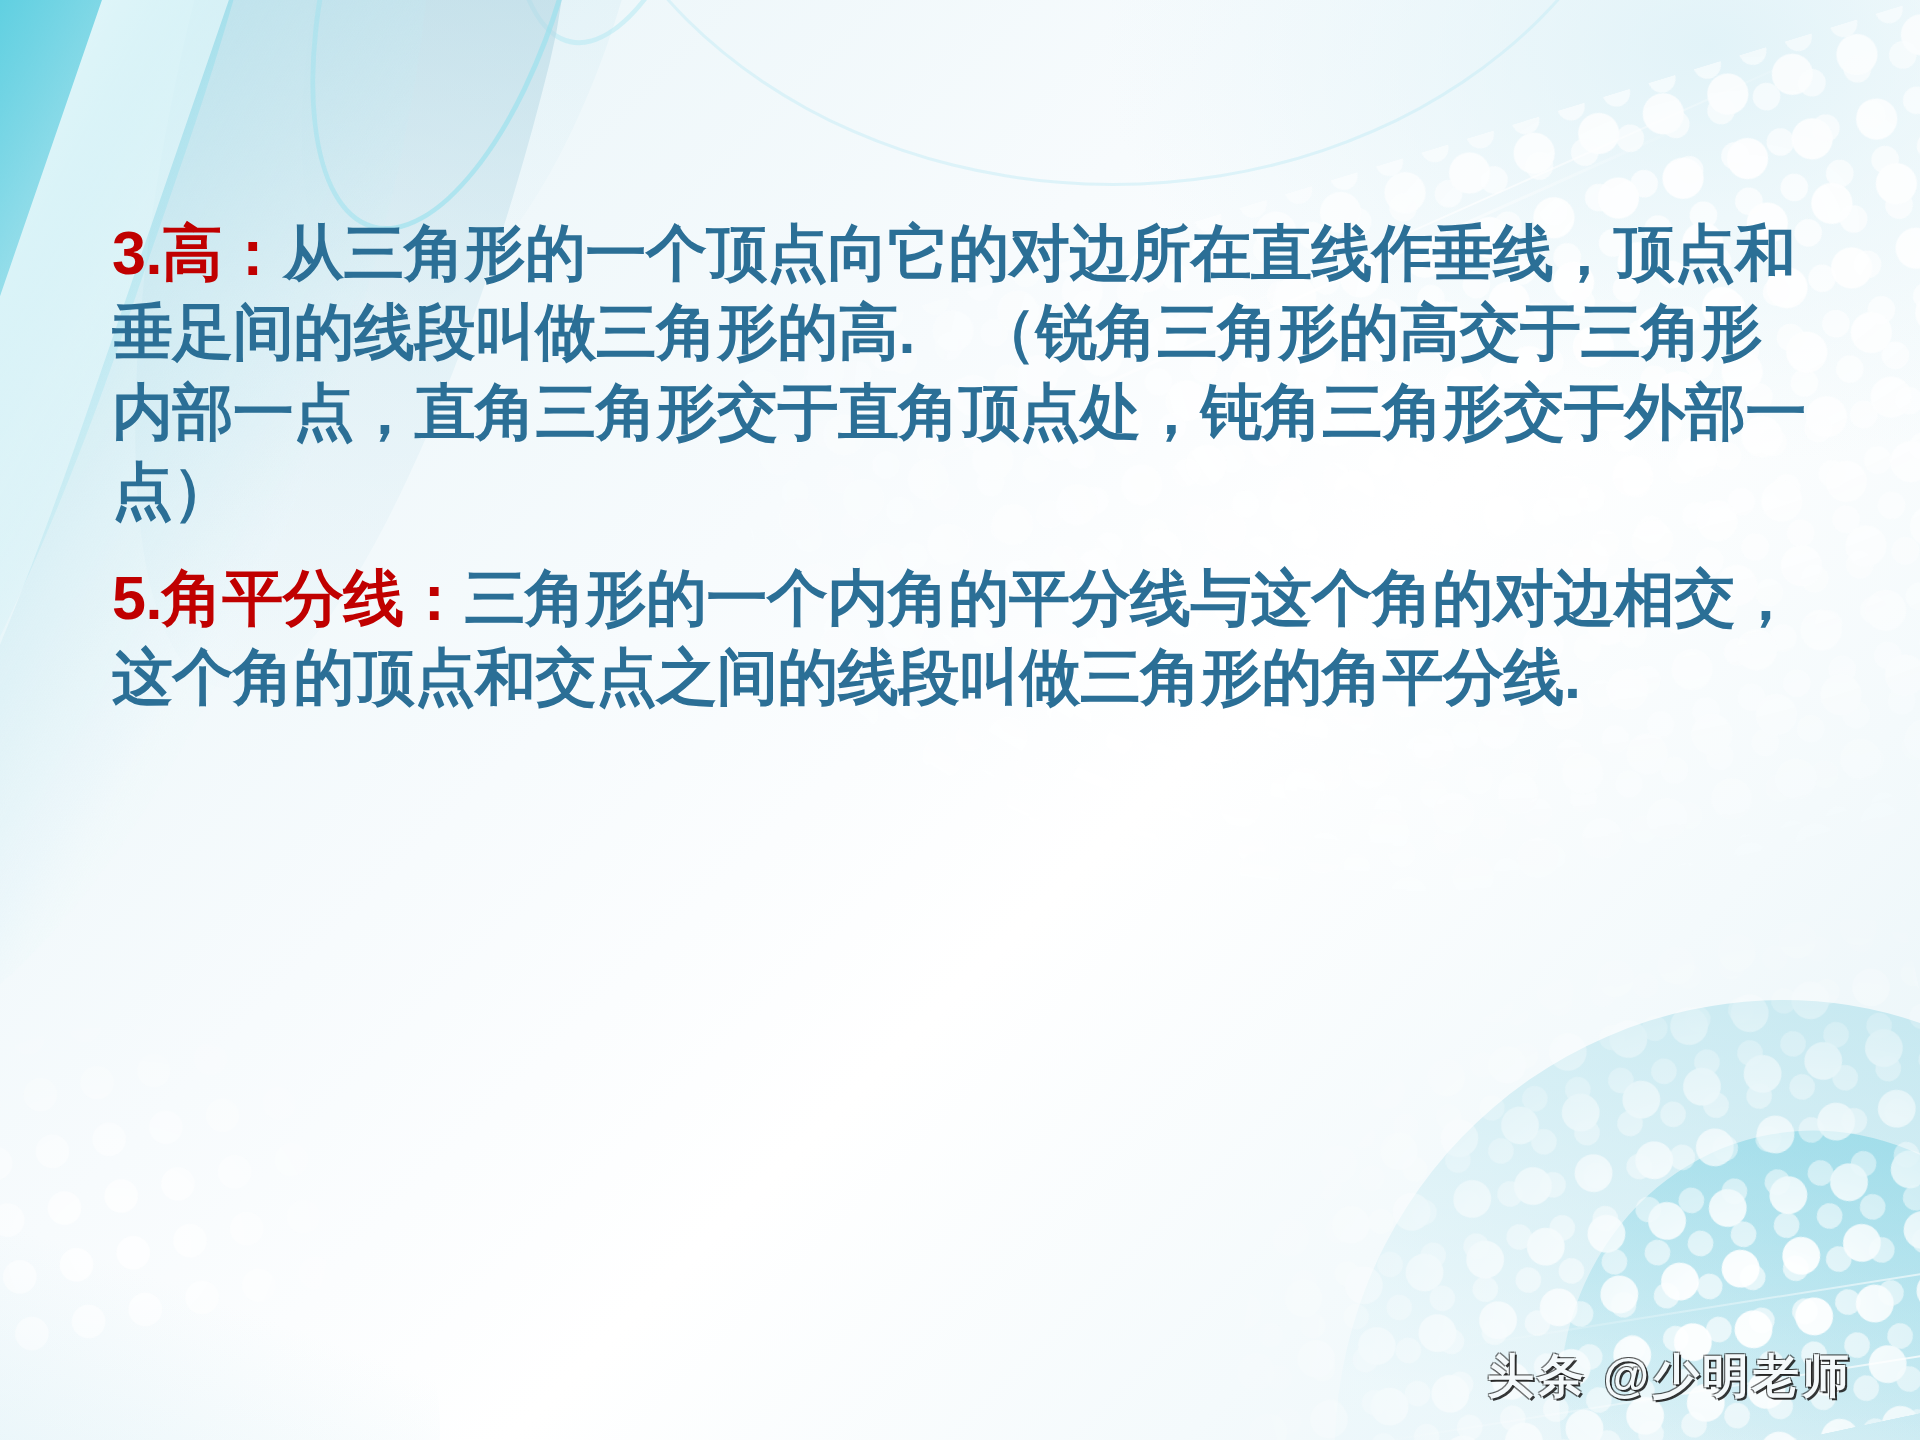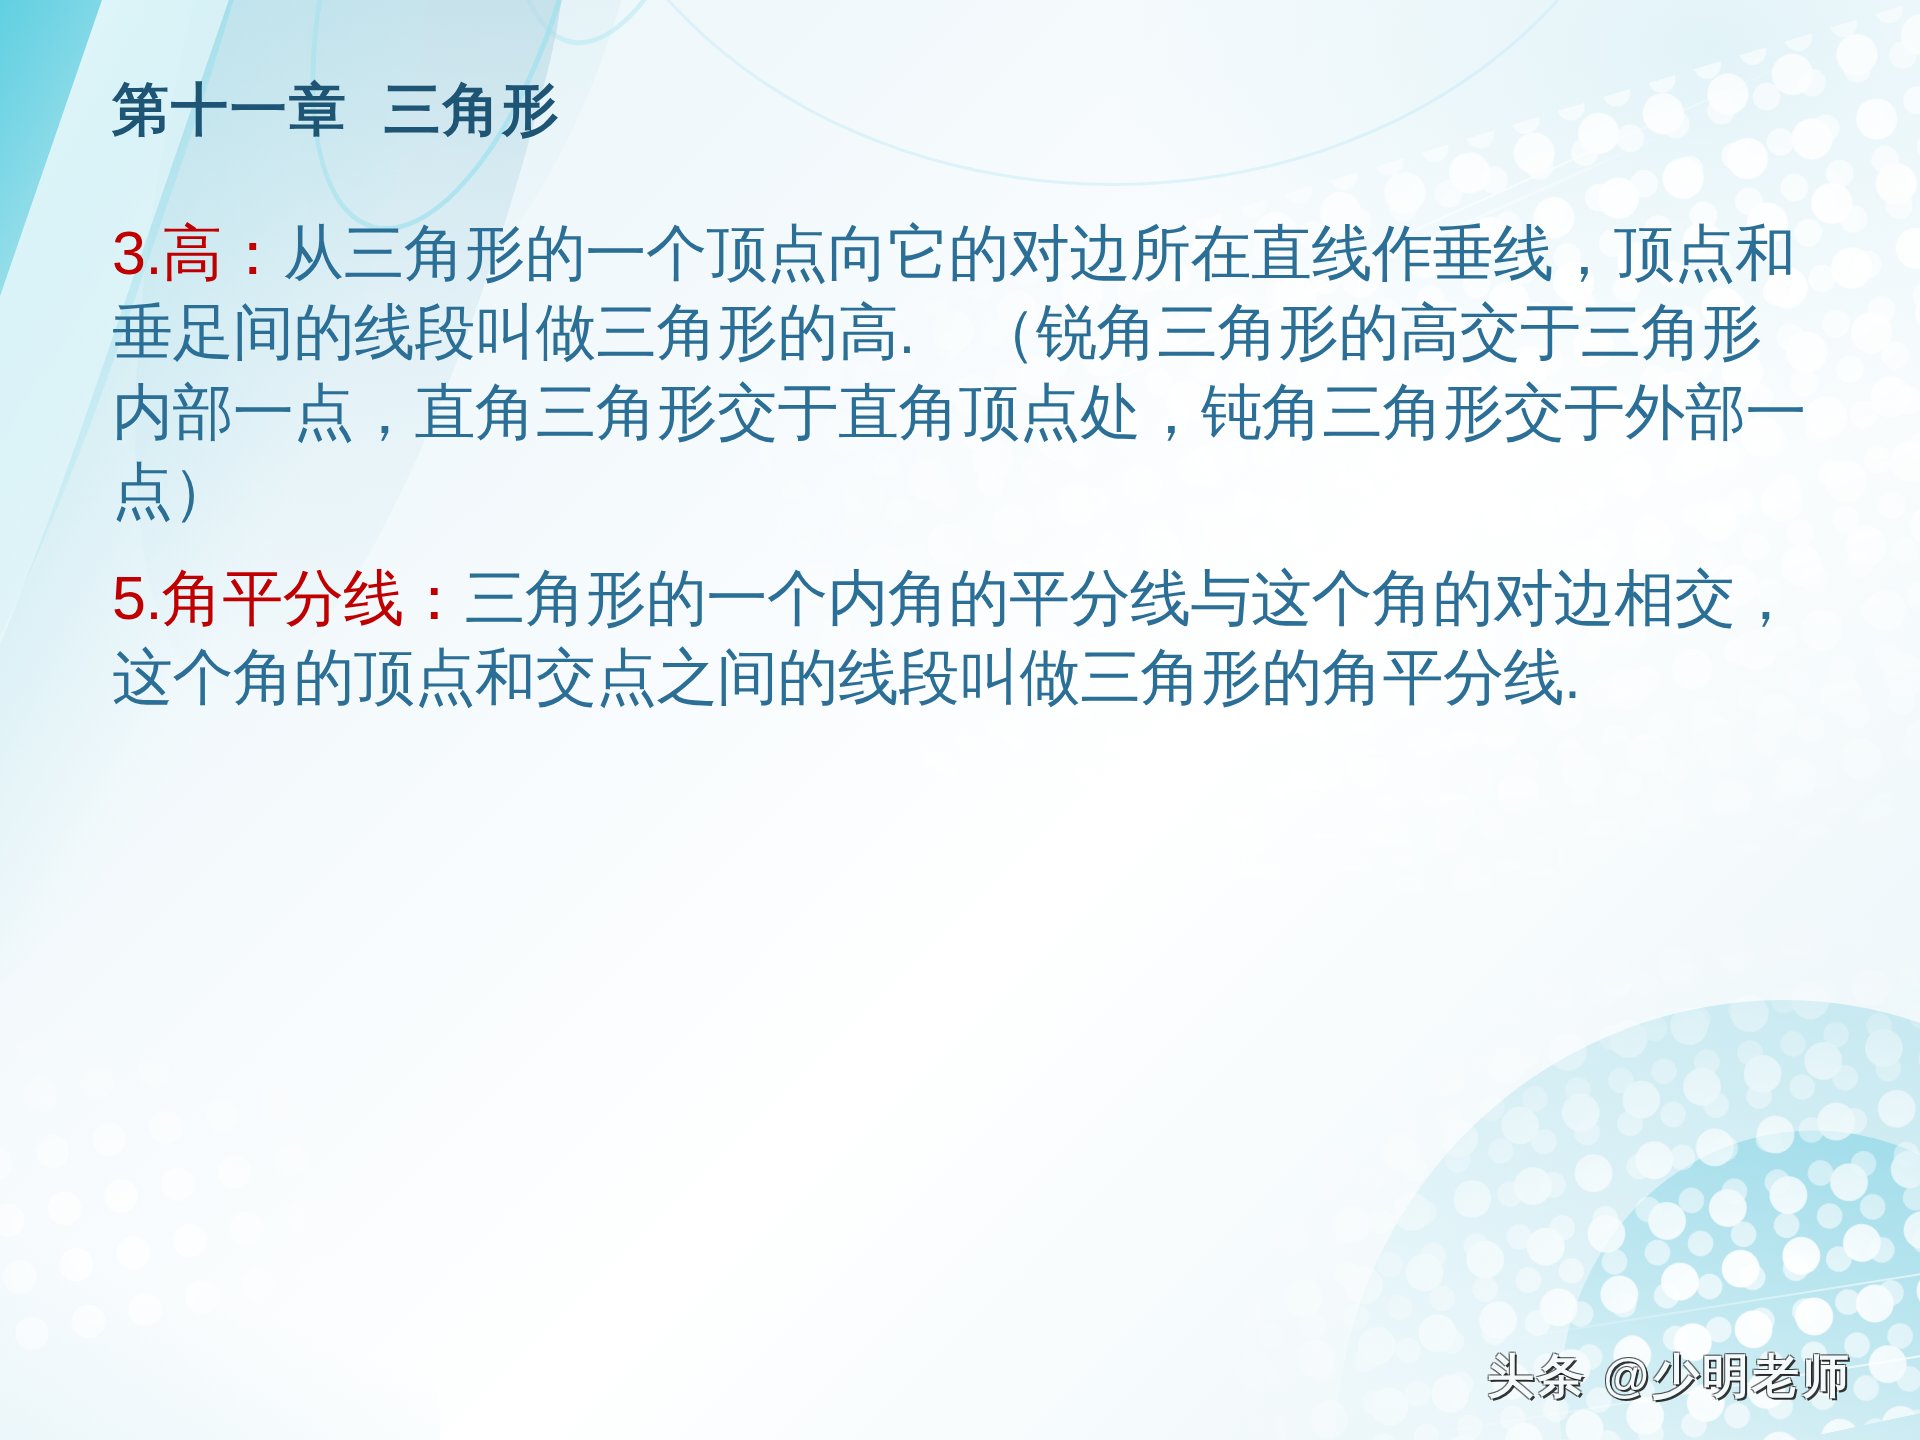--- a/index.html
+++ b/index.html
@@ -202,21 +202,21 @@
   .body-block {
     position: absolute;
     left: 112px;
     top: 214px;
     width: 1700px;
   }
 
   .para {
     color: #2b6f96;
     font-size: 61px;
-    font-weight: normal;
+    font-weight: bold;
     line-height: 1.30;
     letter-spacing: -0.5px;
     margin: 0 0 28px 0;
     text-indent: 0;
   }
   .para .lead {
     color: #c00000;
   }
   .para-5 { margin-bottom: 0; }
 
@@ -259,21 +259,20 @@
     <div class="deco-bottom-right-2"></div>
     <div class="dots-bottom-right"></div>
     <div class="deco-bottom-left"></div>
     <div class="dots-bottom-left"></div>
     <div class="deco-line-right"></div>
     <div class="deco-line-right2"></div>
   </div>
 
   <div class="content">
 
-    <div class="slide-title">第十一章  三角形</div>
 
     <div class="body-block">
 
       <p class="para para-3"><span class="lead">3.高：</span><span>从三角形的一个顶点向它的对边所在直线作垂线，顶点和垂足间的线段叫做三角形的高.　（锐角三角形的高交于三角形内部一点，直角三角形交于直角顶点处，钝角三角形交于外部一点）</span></p>
 
 
       <p class="para para-5"><span class="lead">5.角平分线：</span><span>三角形的一个内角的平分线与这个角的对边相交，这个角的顶点和交点之间的线段叫做三角形的角平分线.</span></p>
 
     </div>
 

